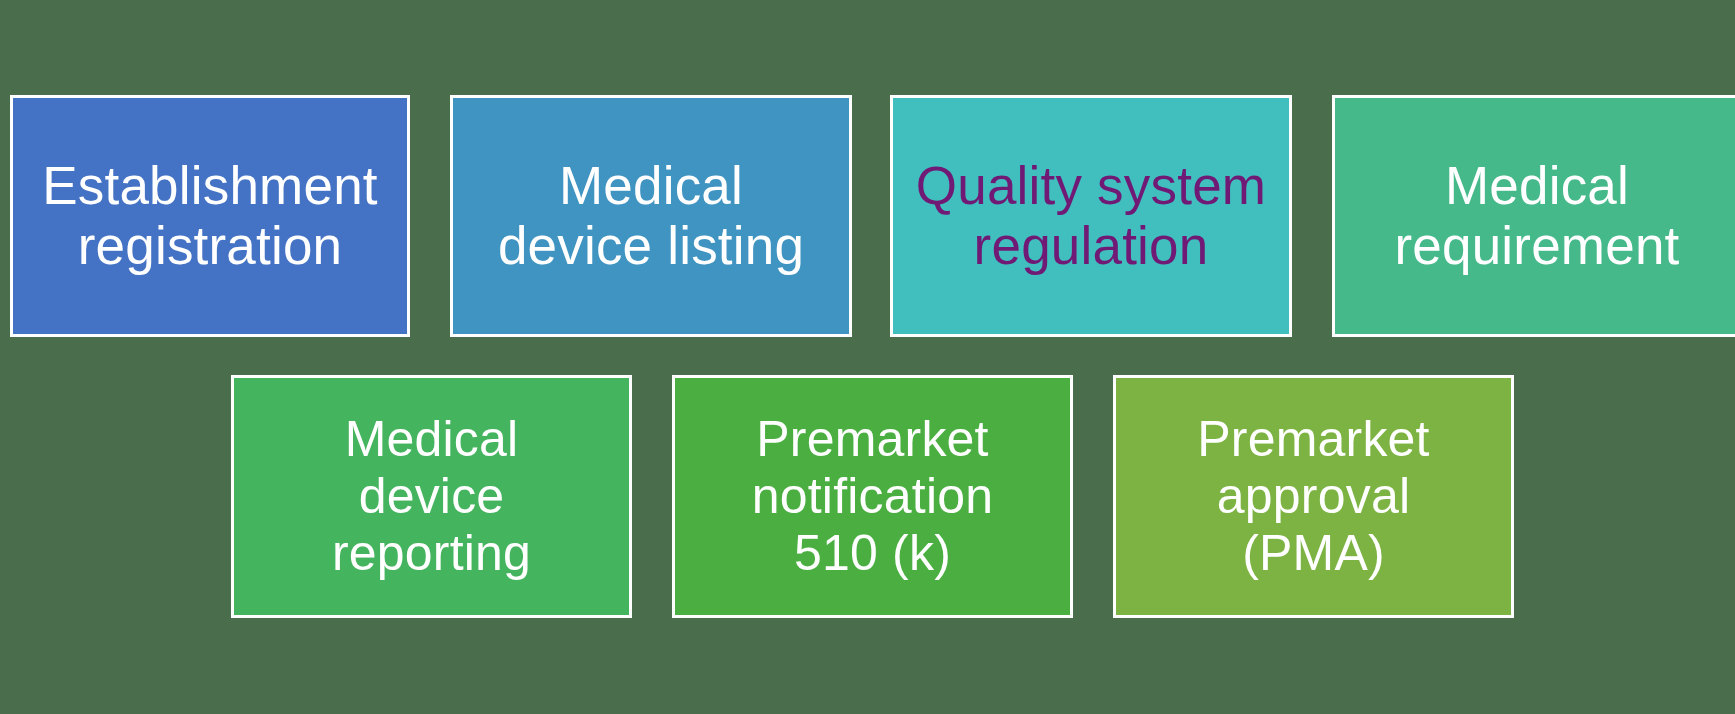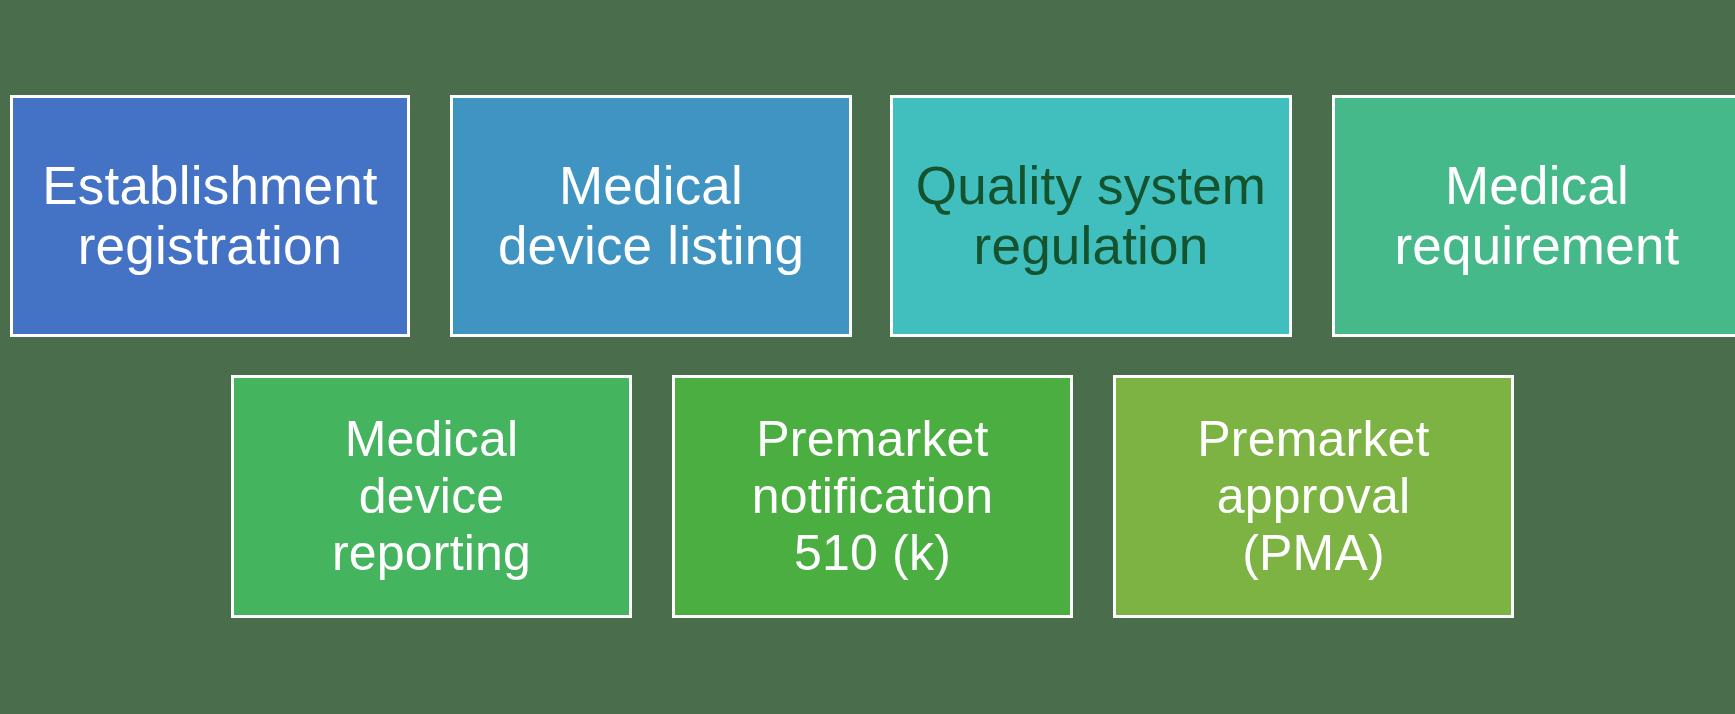--- a/index.html
+++ b/index.html
@@ -58,21 +58,21 @@
     <div class="node-box" id="box-establishment-registration" style="left: 10px; top: 95px; width: 400px; height: 242px; background: rgb(68, 114, 196); border-color: rgb(255, 255, 255); color: rgb(255, 255, 255);">
       <span class="node-label">Establishment
 registration</span>
     </div>
 
     <div class="node-box" id="box-medical-device-listing" style="left: 450px; top: 95px; width: 402px; height: 242px; background: rgb(64, 148, 194); border-color: rgb(255, 255, 255); color: rgb(255, 255, 255);">
       <span class="node-label">Medical
 device listing</span>
     </div>
 
-    <div class="node-box" id="box-quality-system-regulation" style="left: 890px; top: 95px; width: 402px; height: 242px; background: rgb(65, 191, 191); border-color: rgb(255, 255, 255); color: #14532d;">
+    <div class="node-box" id="box-quality-system-regulation" style="left: 890px; top: 95px; width: 402px; height: 242px; background: rgb(65, 191, 191); border-color: rgb(255, 255, 255); color: #701a75;">
       <span class="node-label">Quality system
 regulation</span>
     </div>
 
     <div class="node-box" id="box-labeling-requirement" style="left: 1332px; top: 95px; width: 410px; height: 242px; background: rgb(69, 185, 138); border-color: rgb(255, 255, 255); color: rgb(255, 255, 255);">
       <span class="node-label">Medical
 requirement</span>
     </div>
 
   </div>

